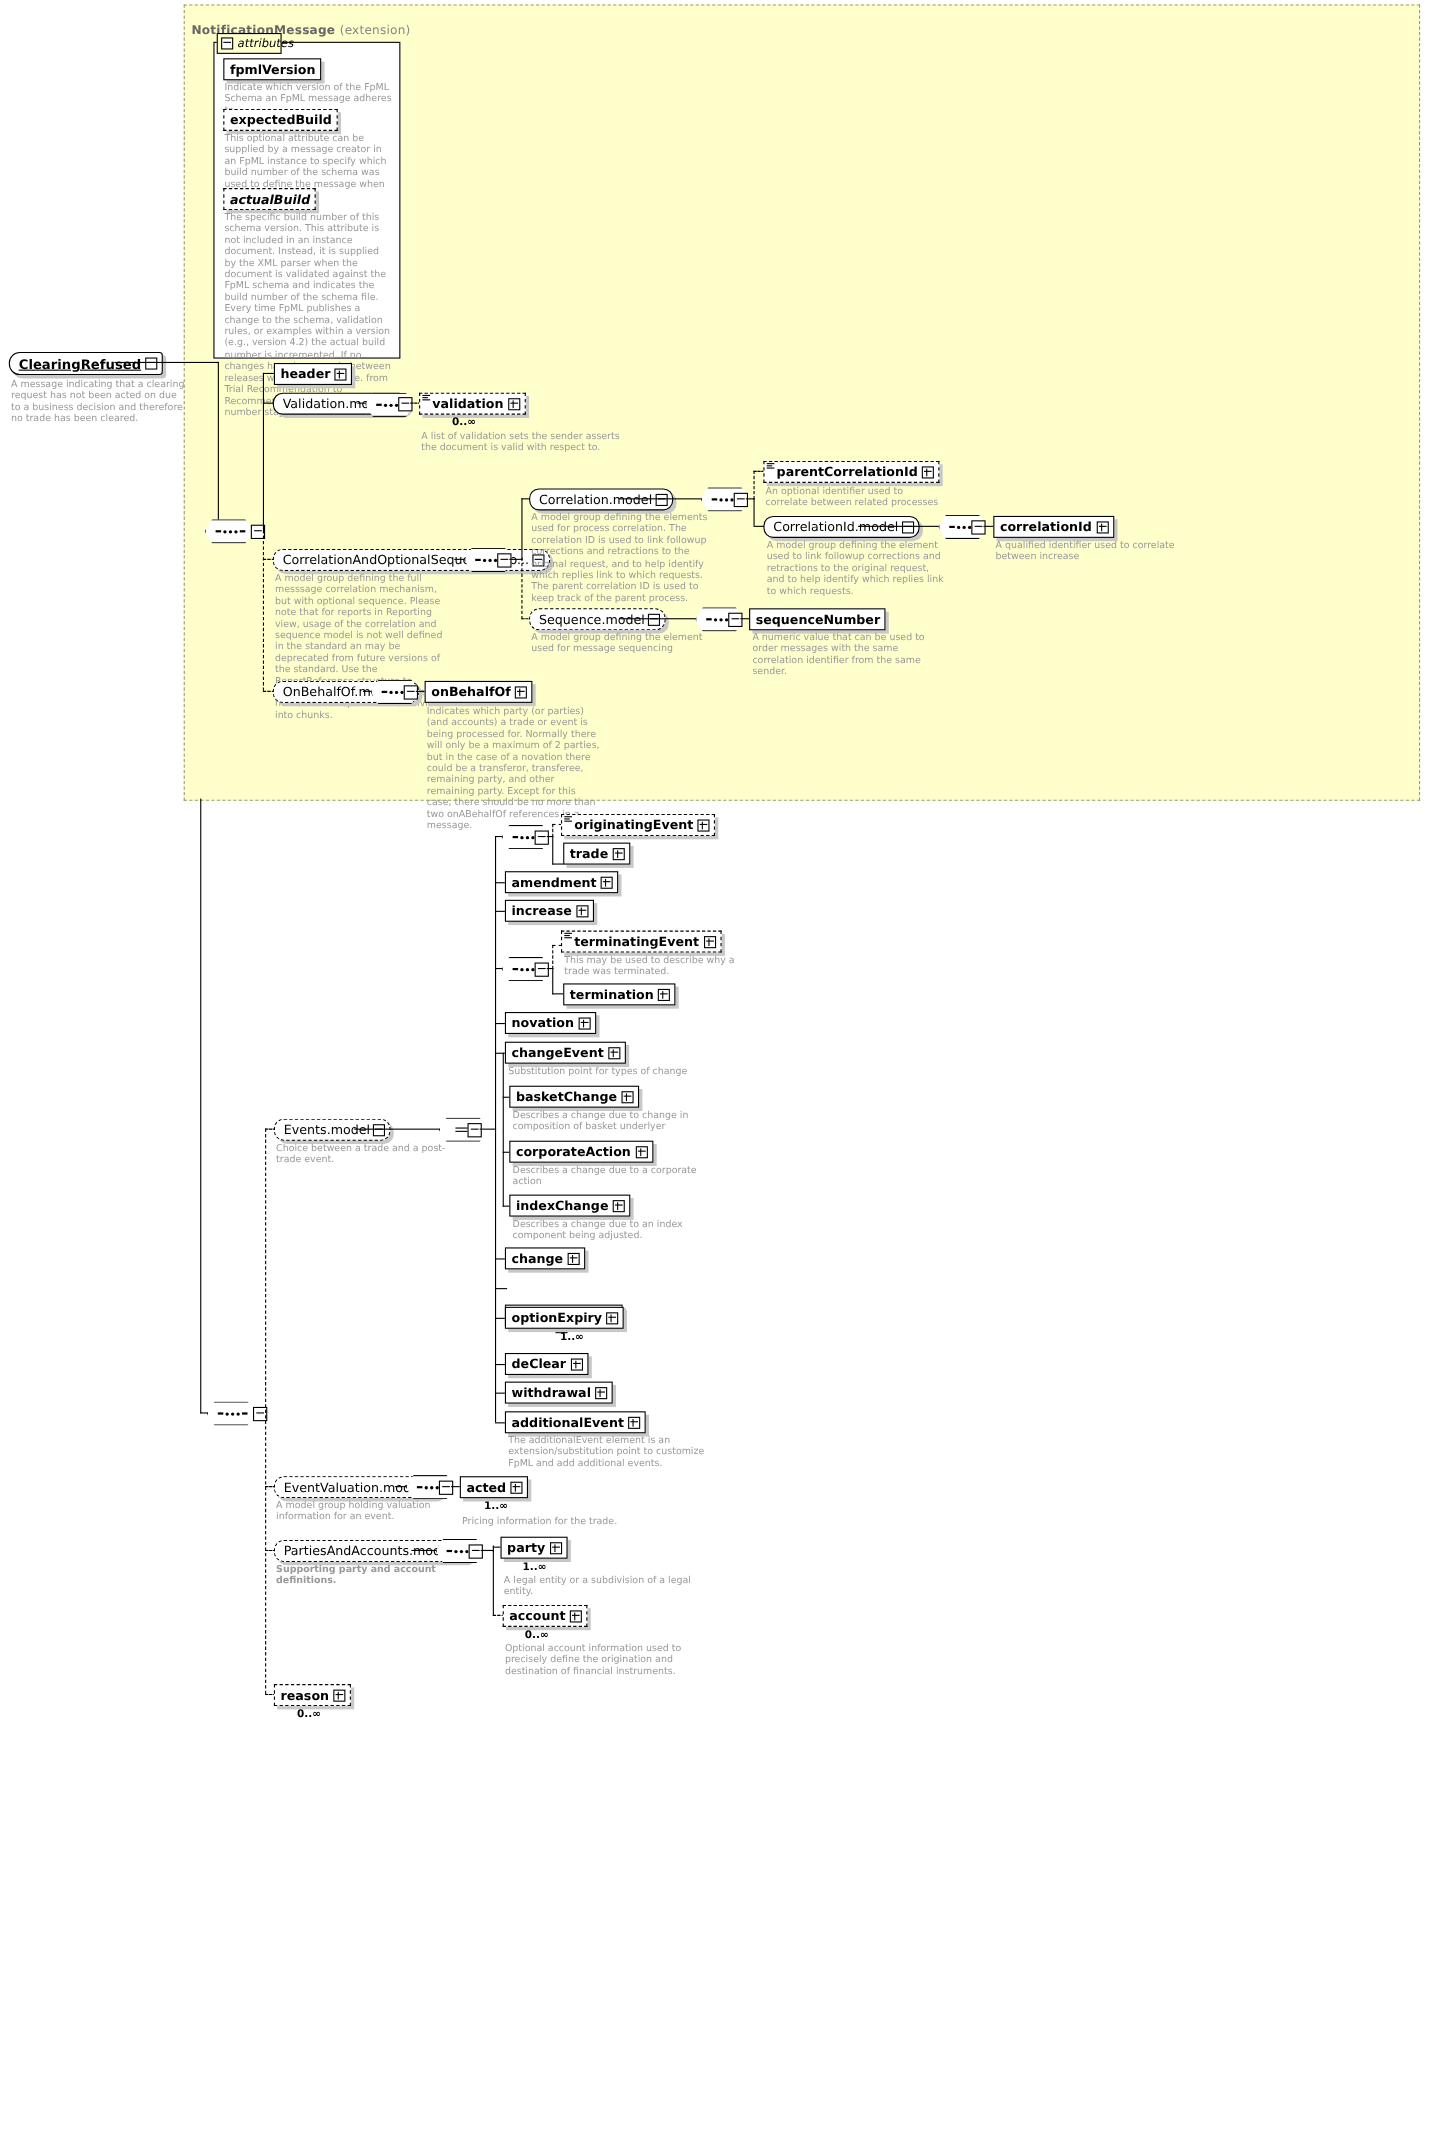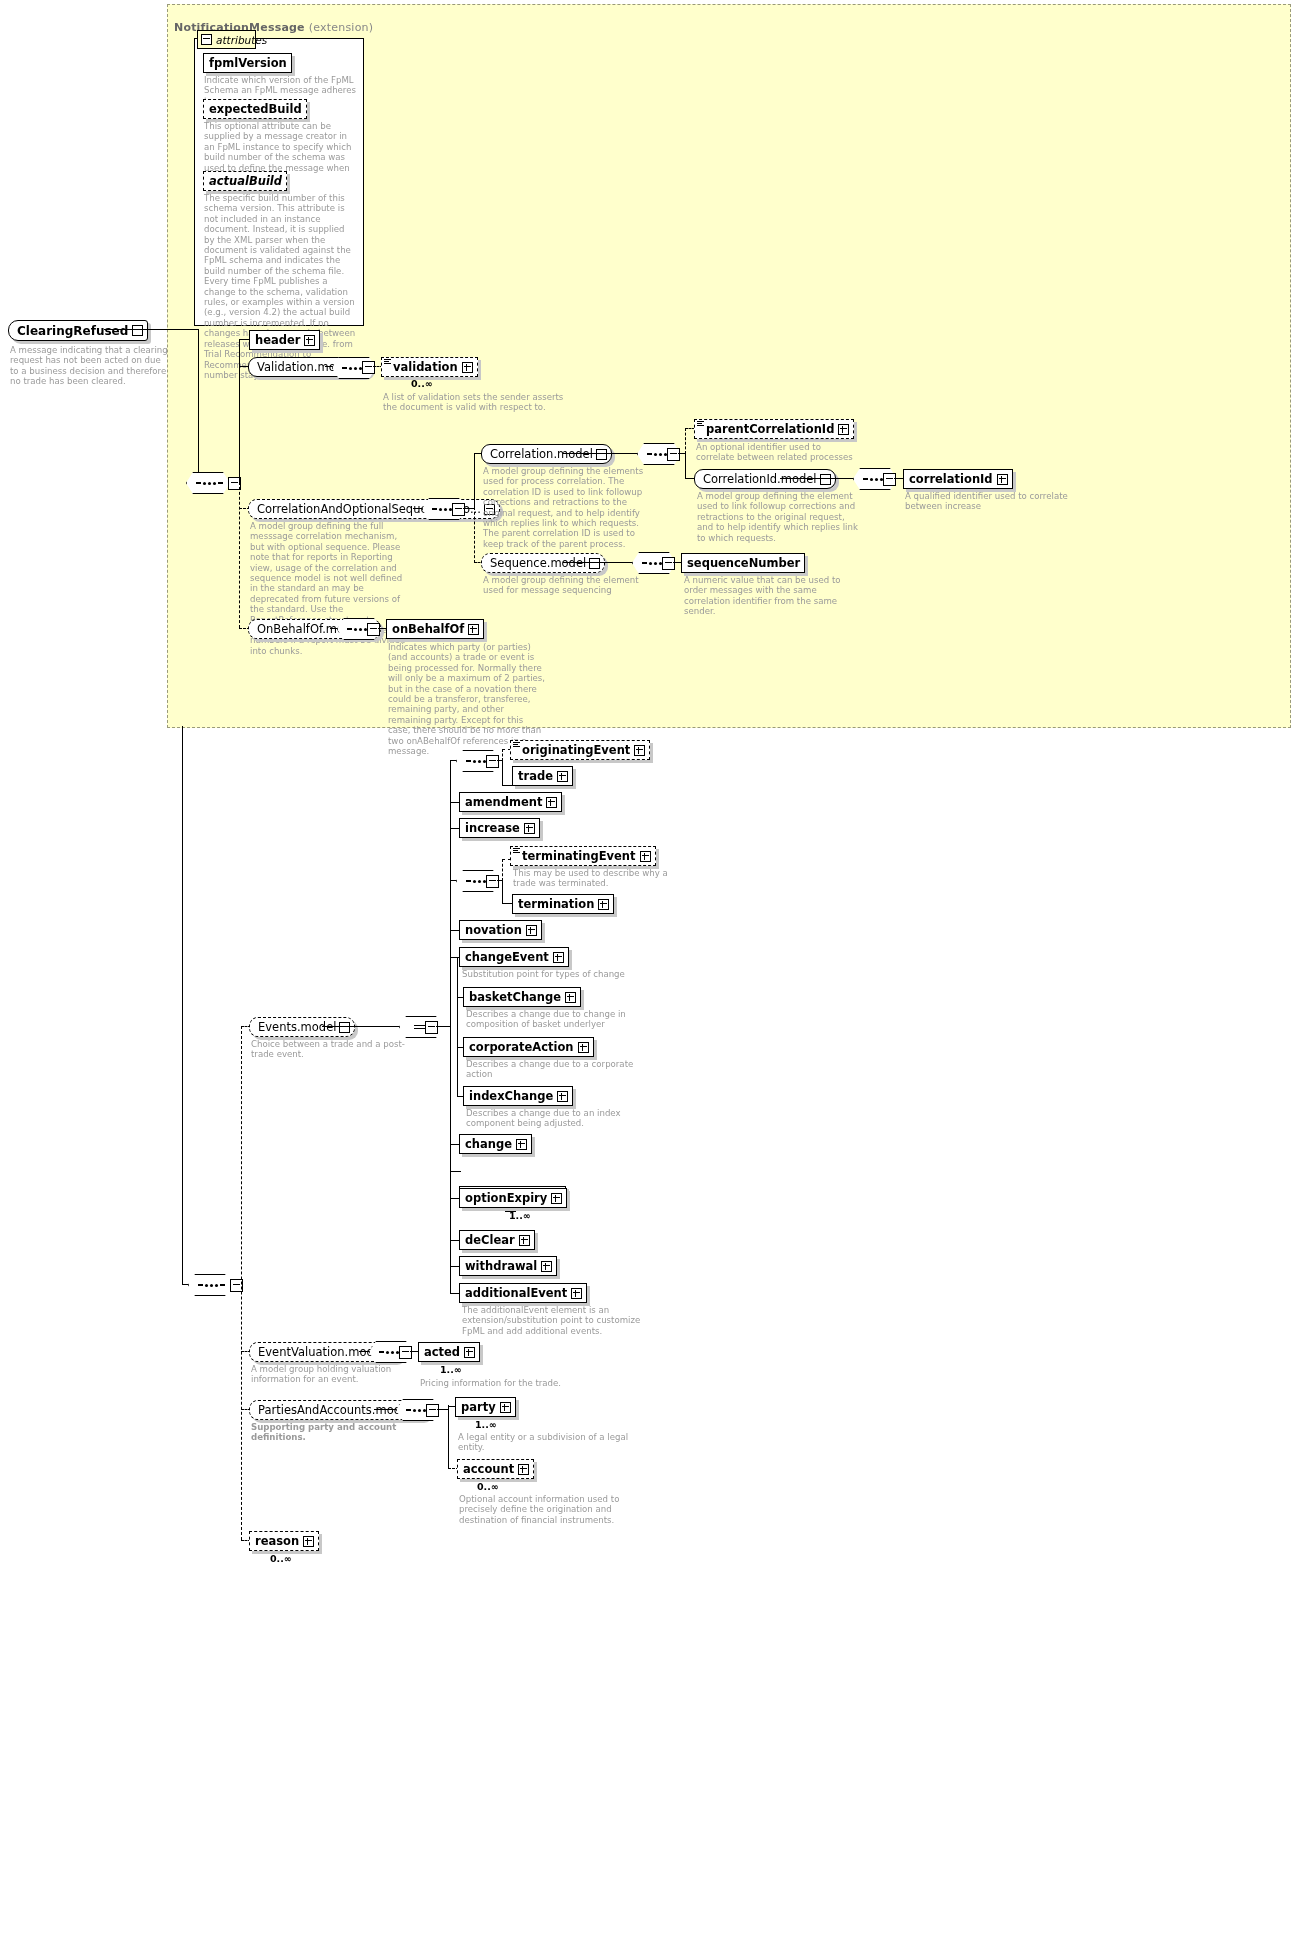--- a/index.html
+++ b/index.html
@@ -64,21 +64,21 @@
   .vd{position:absolute;width:0;border-left:1.3px dashed #000;}
 
   
   .desc{position:absolute;font-size:8.6px;line-height:10.4px;color:#9a9a9a;white-space:pre-line;}
   .card{position:absolute;font-size:9.5px;color:#000;font-weight:bold;}
 
   
   .root{position:absolute;display:inline-flex;align-items:center;height:19px;background:#fff;
         border:1.6px solid #000;border-radius:10px 3px 3px 10px;font-size:12px;font-weight:bold;
         box-shadow:3px 3px 0 0 #c8c8c8;}
-  .root .lbl{padding:0 4px 0 8px;}
+  .root .lbl{padding:0 4px 0 8px;text-decoration:underline;}
 </style>
 </head>
 <body>
 
 <div id="canvas">
 
   <div class="ext-box" style="left:167px;top:4px;width:1122px;height:722px;"></div>
   <div class="ext-title" style="left:174px;top:9px;margin-top:12px;">
     <span>NotificationMessage</span>
     <span class="sub">(extension)</span>

